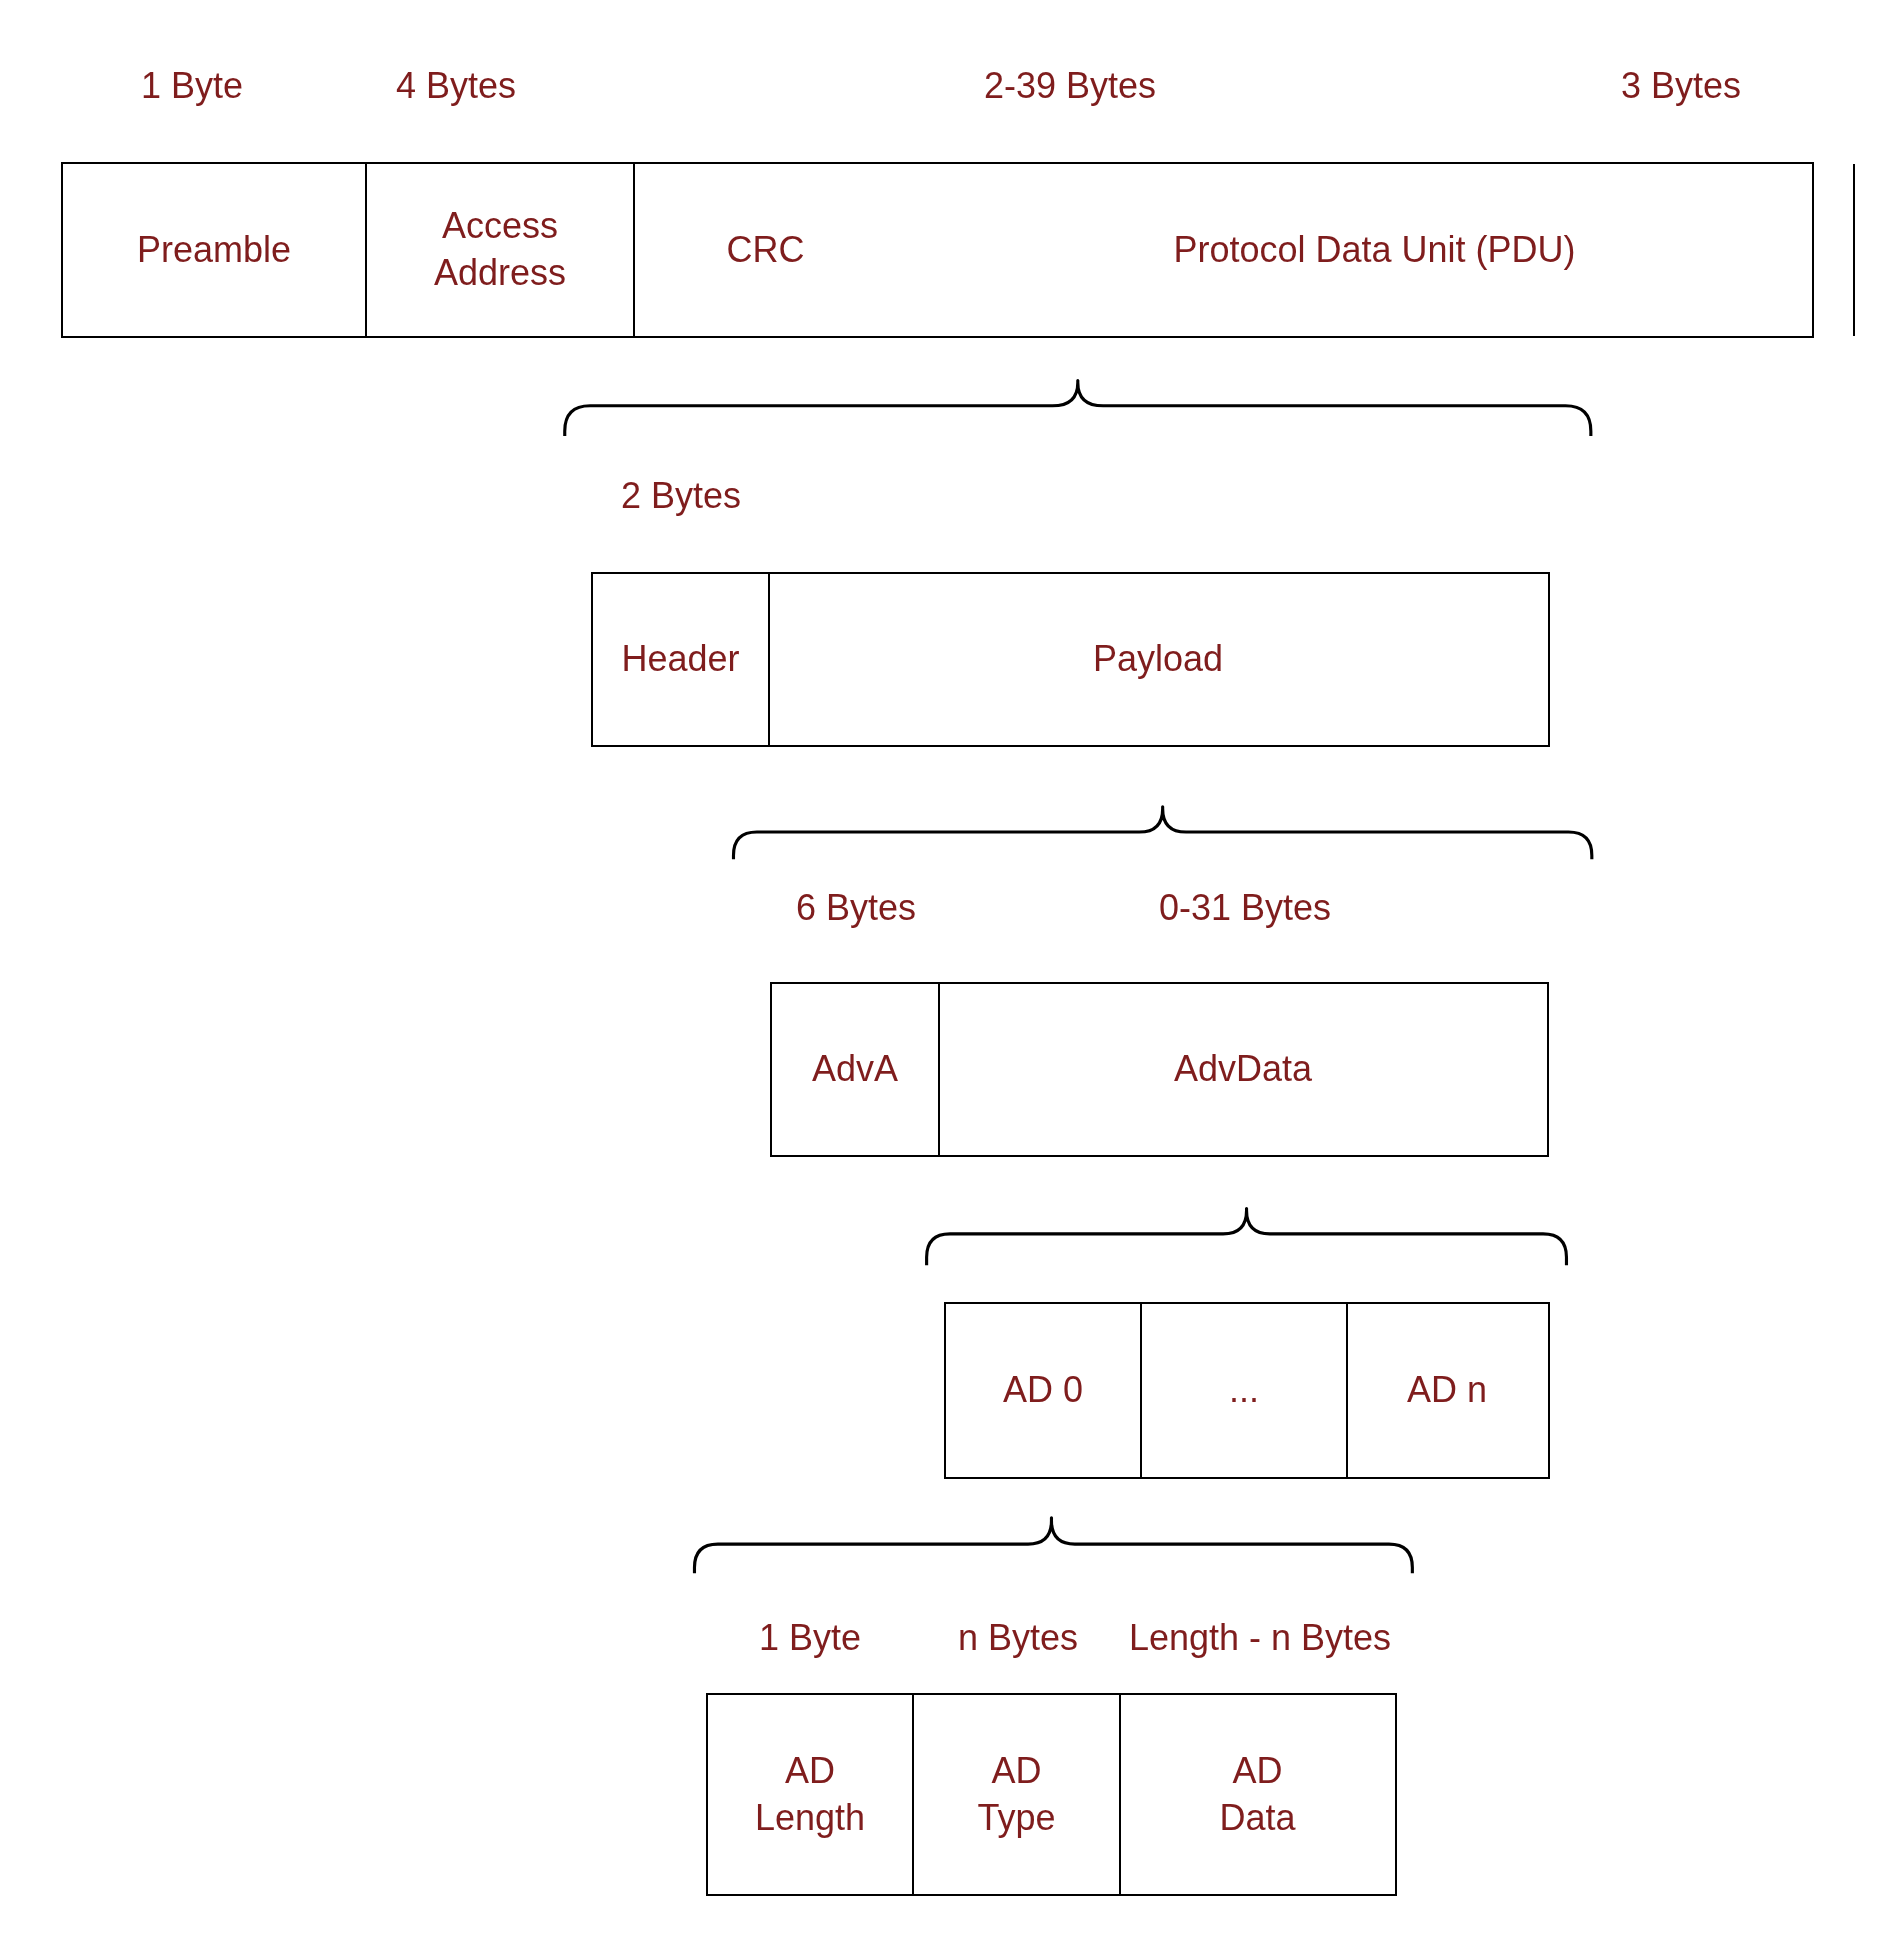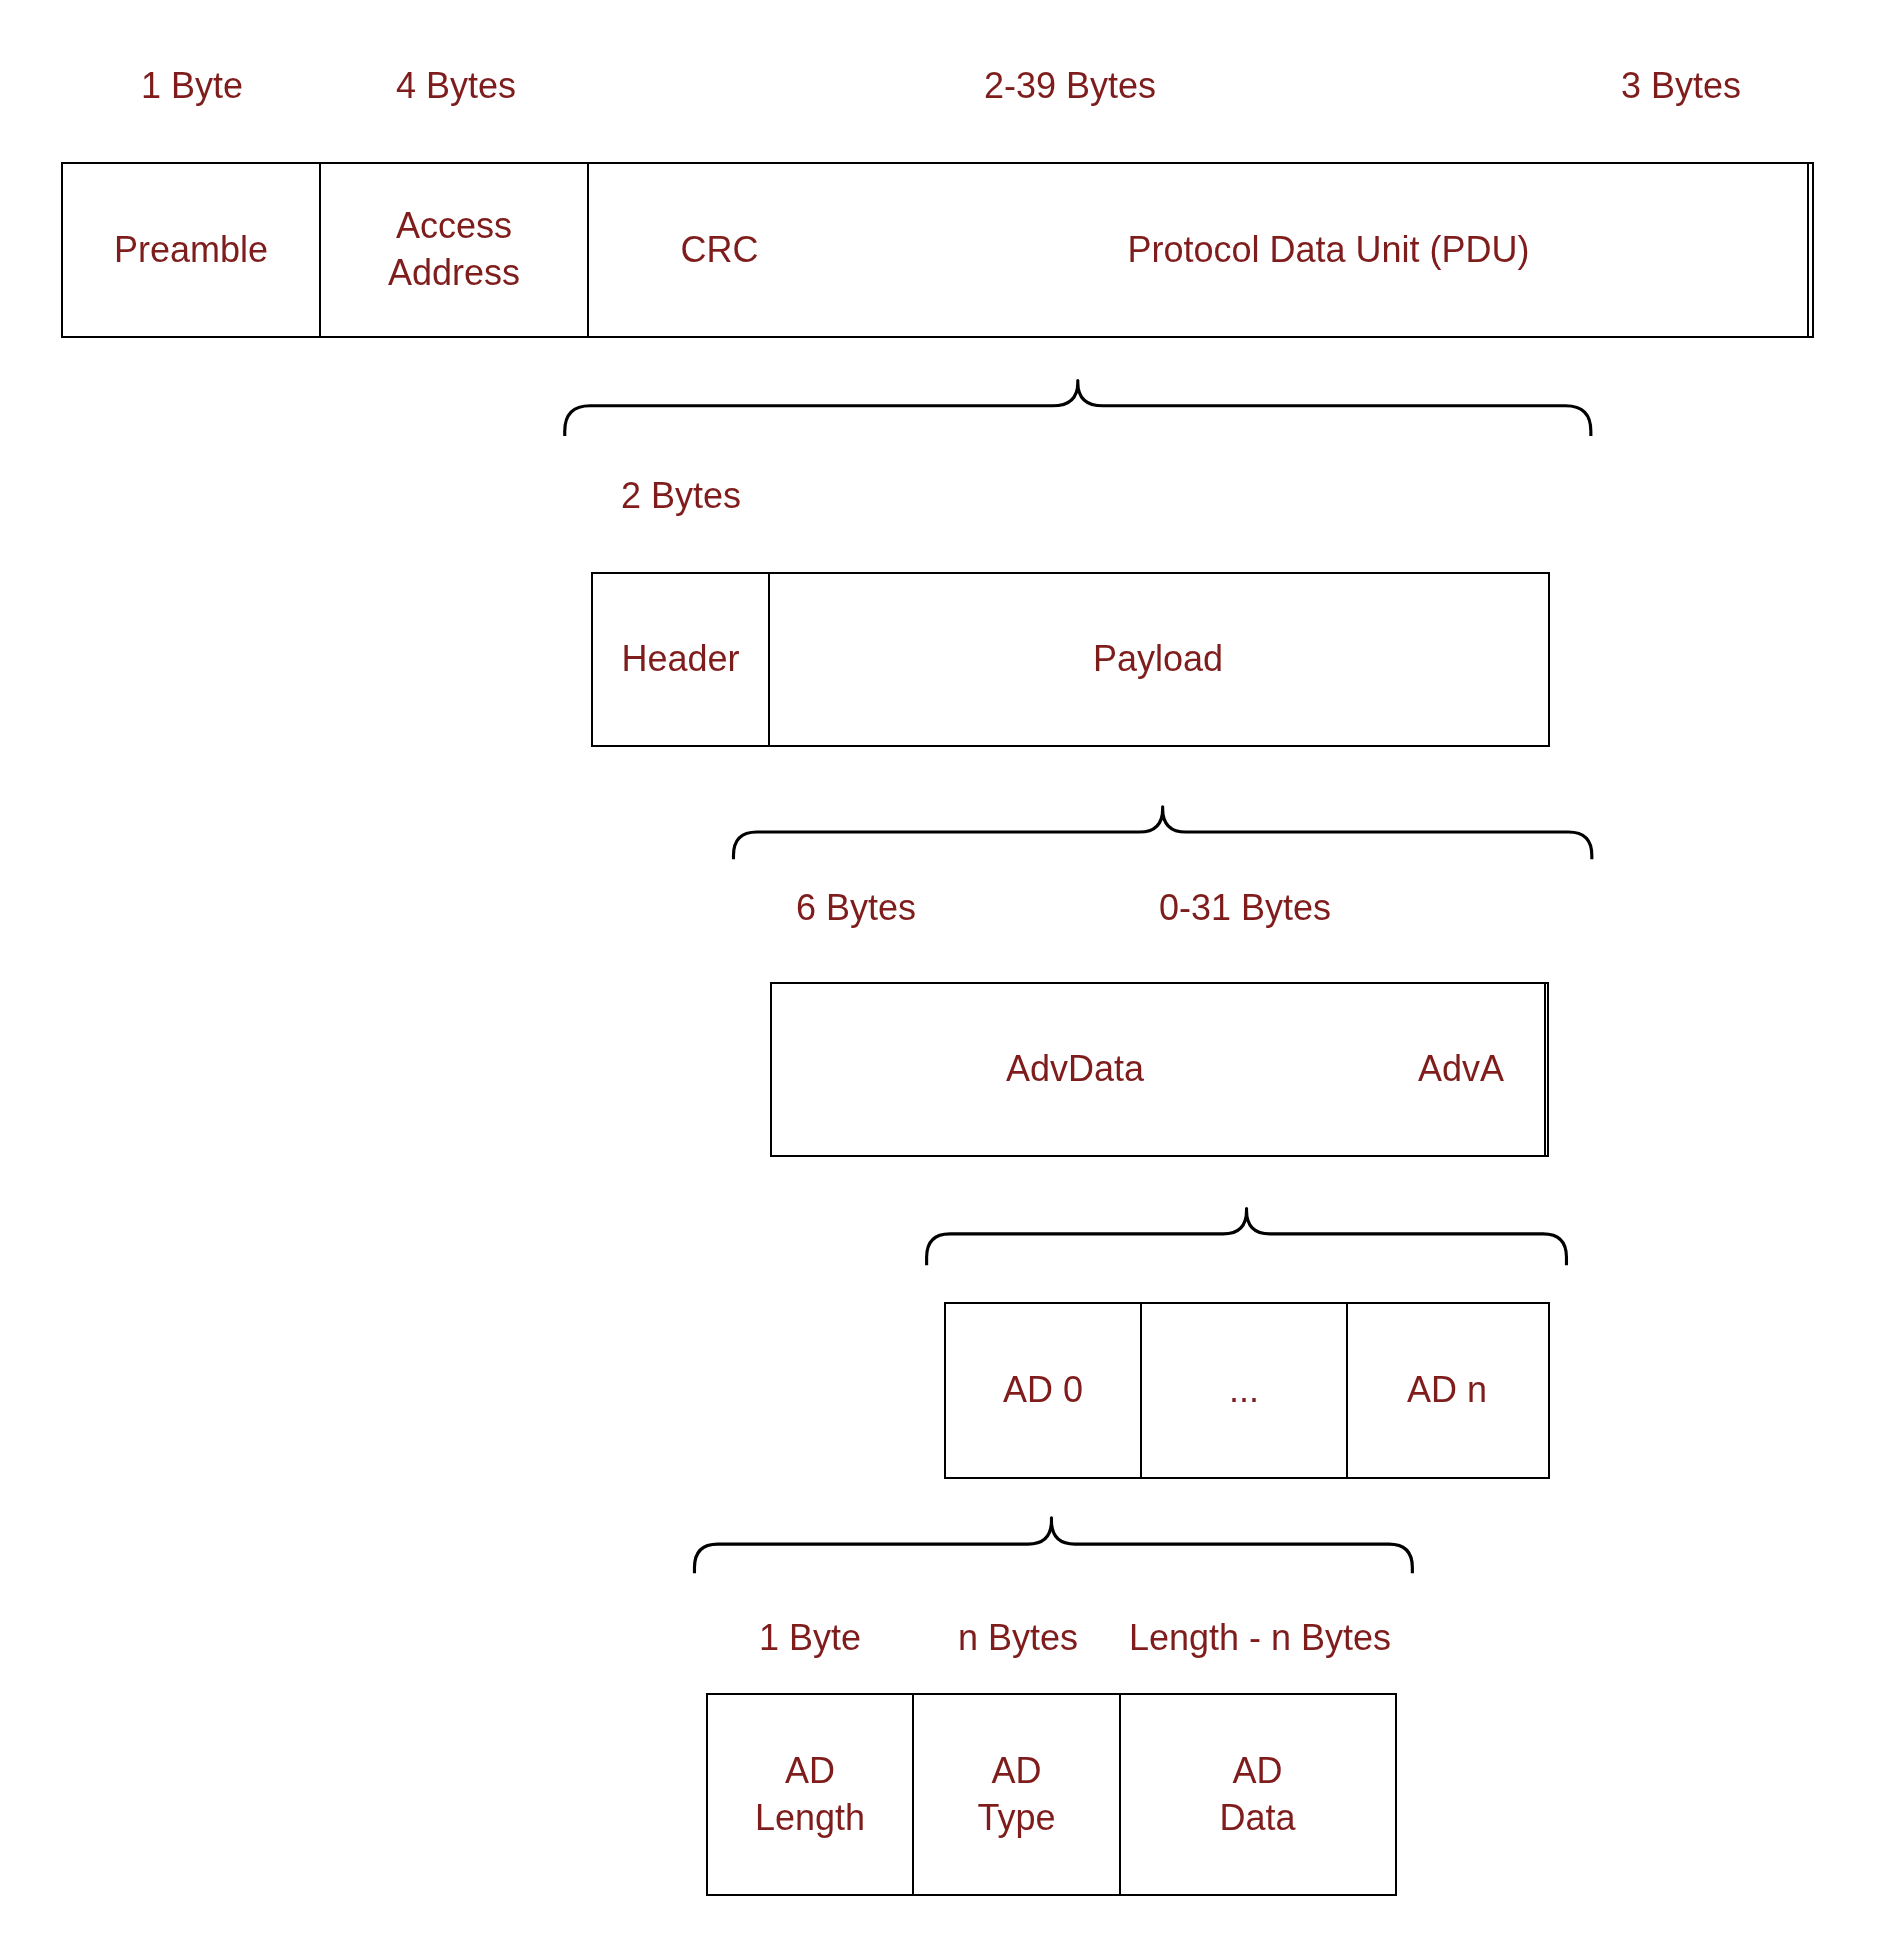--- a/index.html
+++ b/index.html
@@ -74,40 +74,40 @@
     <path d="M 950 1297 L 950 1289 Q 950 1265 974 1265 L 1254 1265 Q 1278 1265 1278 1241 L 1278 1239 L 1278 1241 Q 1278 1265 1302 1265 L 1582 1265 Q 1606 1265 1606 1289 L 1606 1297"></path>
     <path d="M 712 1613 L 712 1607 Q 712 1583 736 1583 L 1054 1583 Q 1078 1583 1078 1559 L 1078 1556 L 1078 1559 Q 1078 1583 1102 1583 L 1424 1583 Q 1448 1583 1448 1607 L 1448 1613"></path>
   </svg>
 
   <div class="size-label" style="left:192px; top:64px">1 Byte</div>
   <div class="size-label" style="left:456px; top:64px">4 Bytes</div>
   <div class="size-label" style="left:1070px; top:64px">2-39 Bytes</div>
   <div class="size-label" style="left:1681px; top:64px">3 Bytes</div>
 
   <div class="field-box" style="left:61px; top:162px; width:1753px; height:176px">
-    <div class="field-cell" style="width:258px">Preamble</div>
+    <div class="field-cell" style="width:304px">Preamble</div>
     <div class="field-cell" style="width:268px">Access
 Address</div>
     <div class="field-cell last" style="width:261px">CRC</div>
     <div class="field-cell" style="width:959px">Protocol Data Unit (PDU)</div>
   </div>
 
   <div class="size-label" style="left:681px; top:474px">2 Bytes</div>
 
   <div class="field-box" style="left:591px; top:572px; width:959px; height:175px">
     <div class="field-cell" style="width:177px">Header</div>
     <div class="field-cell last" style="width:776px">Payload</div>
   </div>
 
   <div class="size-label" style="left:856px; top:886px">6 Bytes</div>
   <div class="size-label" style="left:1245px; top:886px">0-31 Bytes</div>
 
   <div class="field-box" style="left:770px; top:982px; width:779px; height:175px">
+    <div class="field-cell" style="width:168px">AdvA</div>
     <div class="field-cell last" style="width:606px">AdvData</div>
-    <div class="field-cell" style="width:168px">AdvA</div>
   </div>
 
   <div class="field-box" style="left:944px; top:1302px; width:606px; height:177px">
     <div class="field-cell" style="width:196px">AD 0</div>
     <div class="field-cell" style="width:206px">...</div>
     <div class="field-cell last" style="width:198px">AD n</div>
   </div>
 
   <div class="size-label" style="left:810px; top:1616px">1 Byte</div>
   <div class="size-label" style="left:1018px; top:1616px">n Bytes</div>

